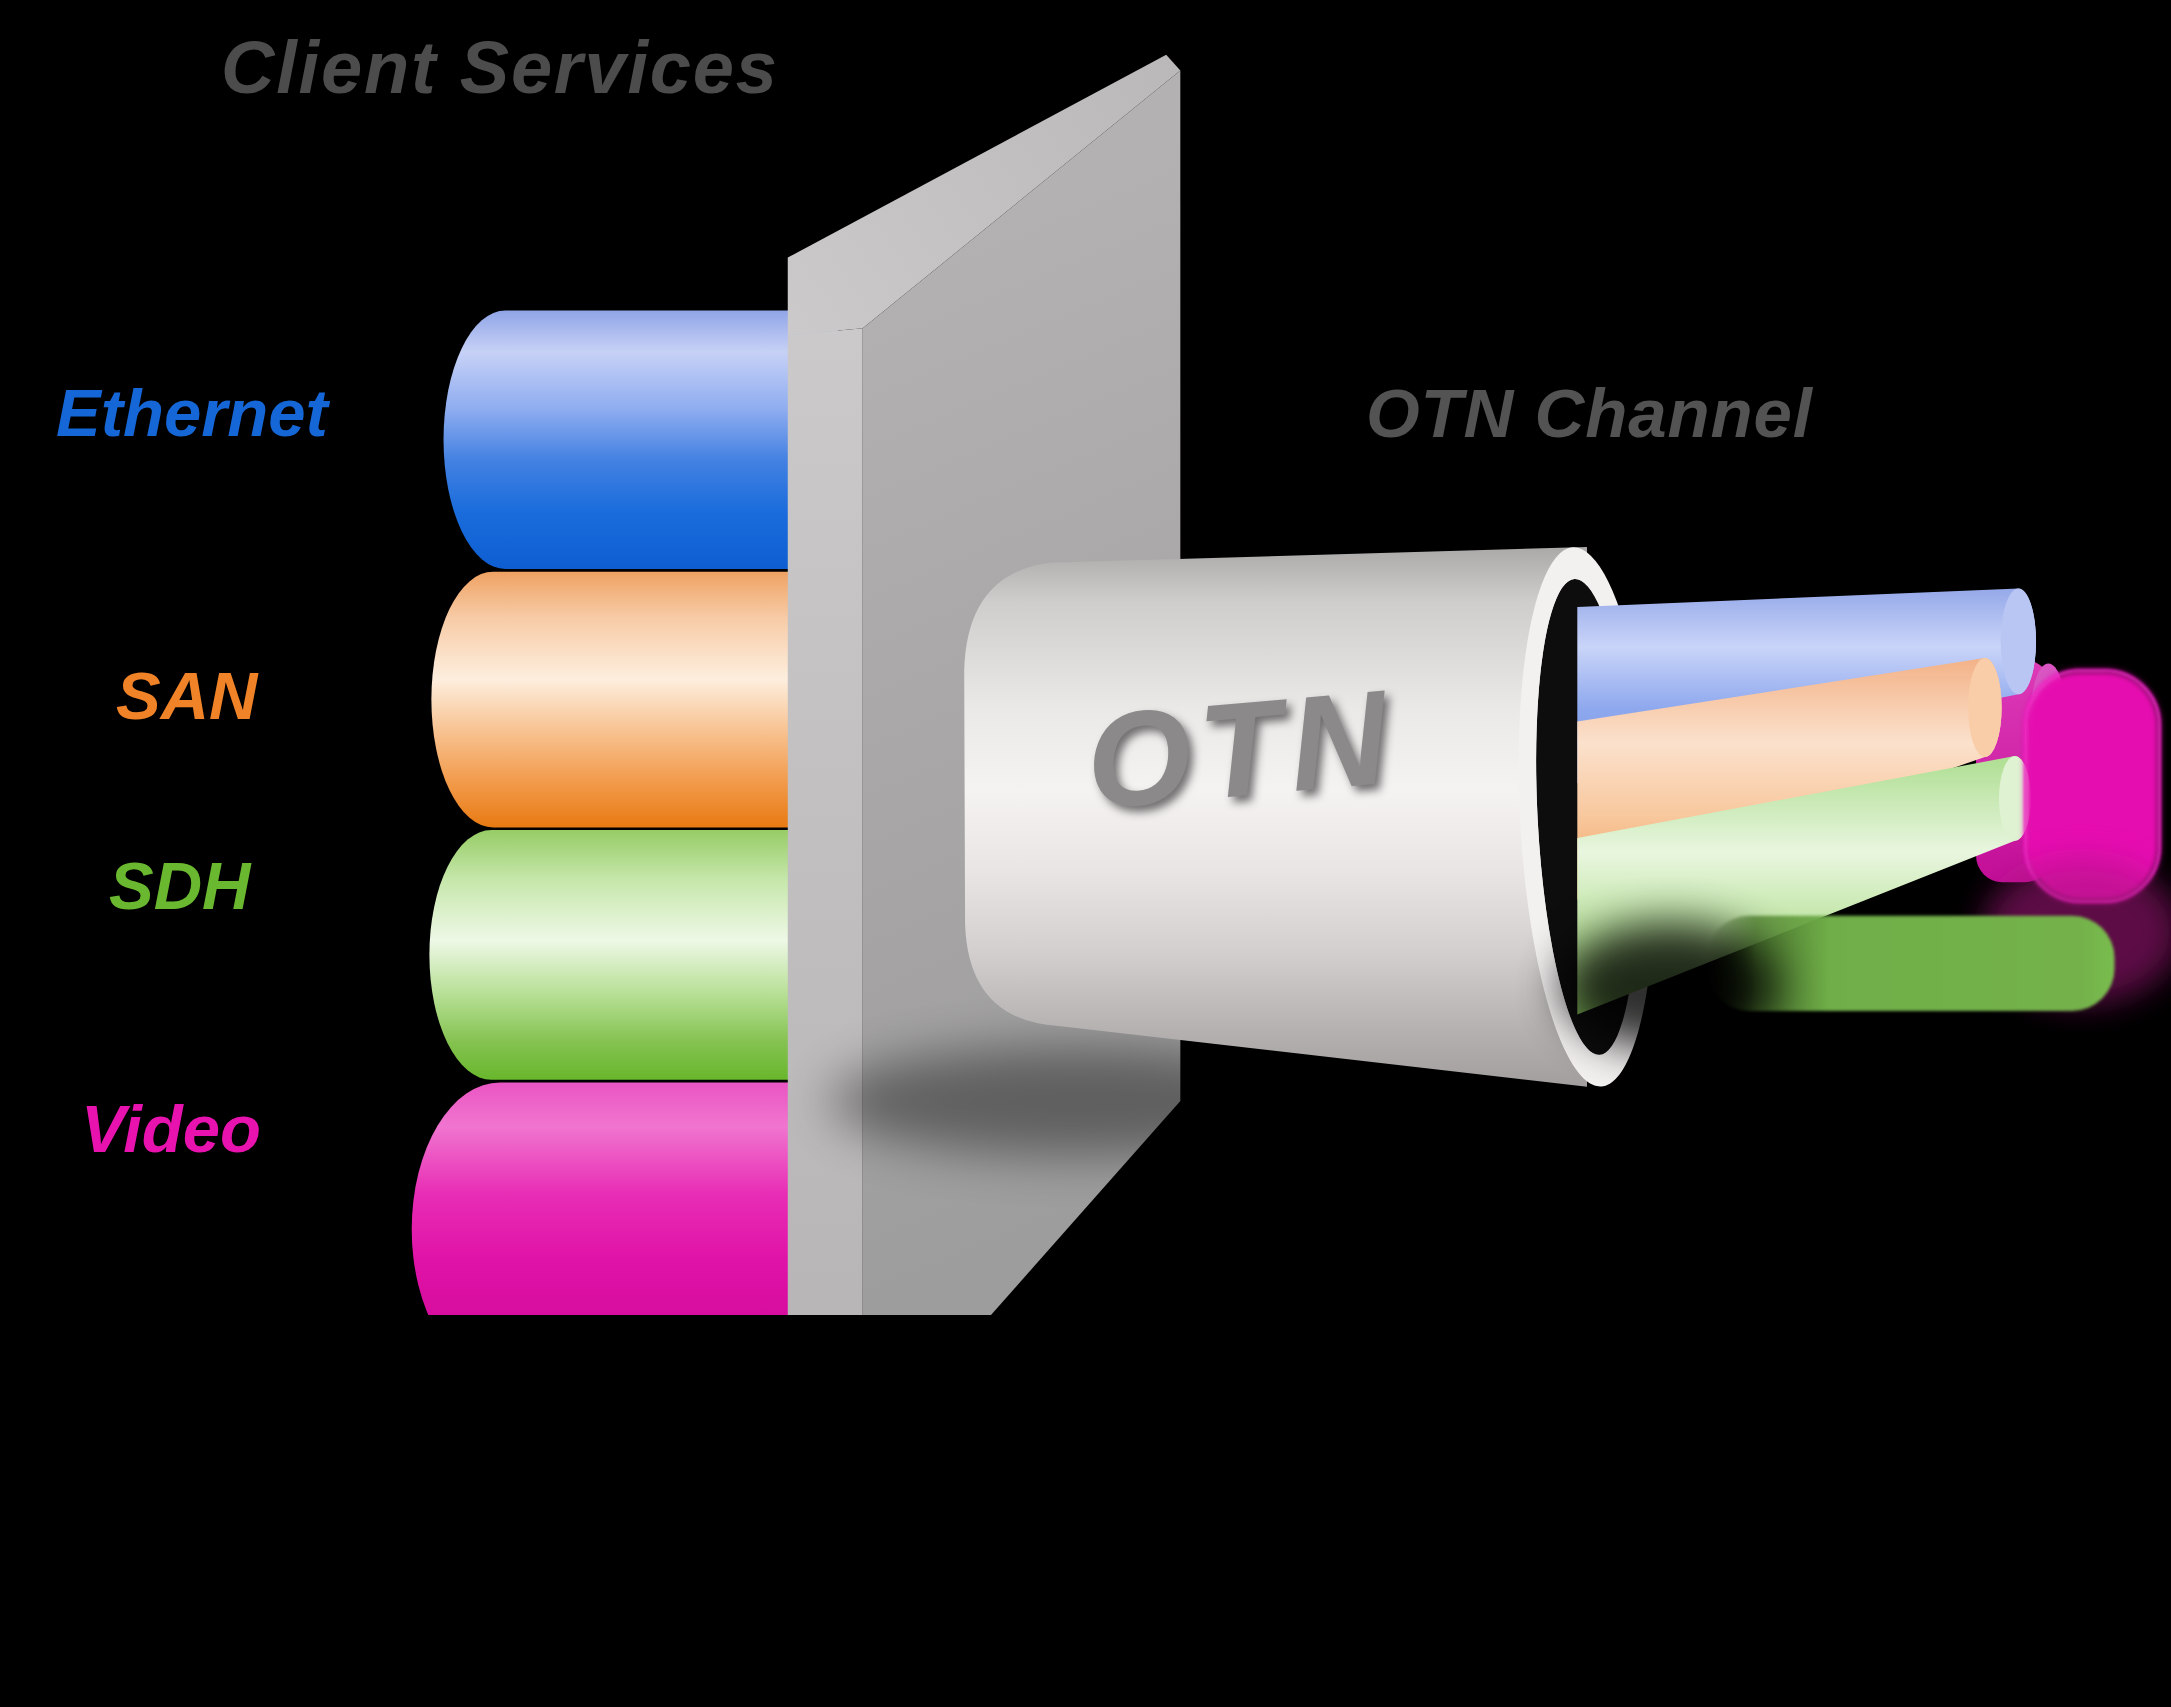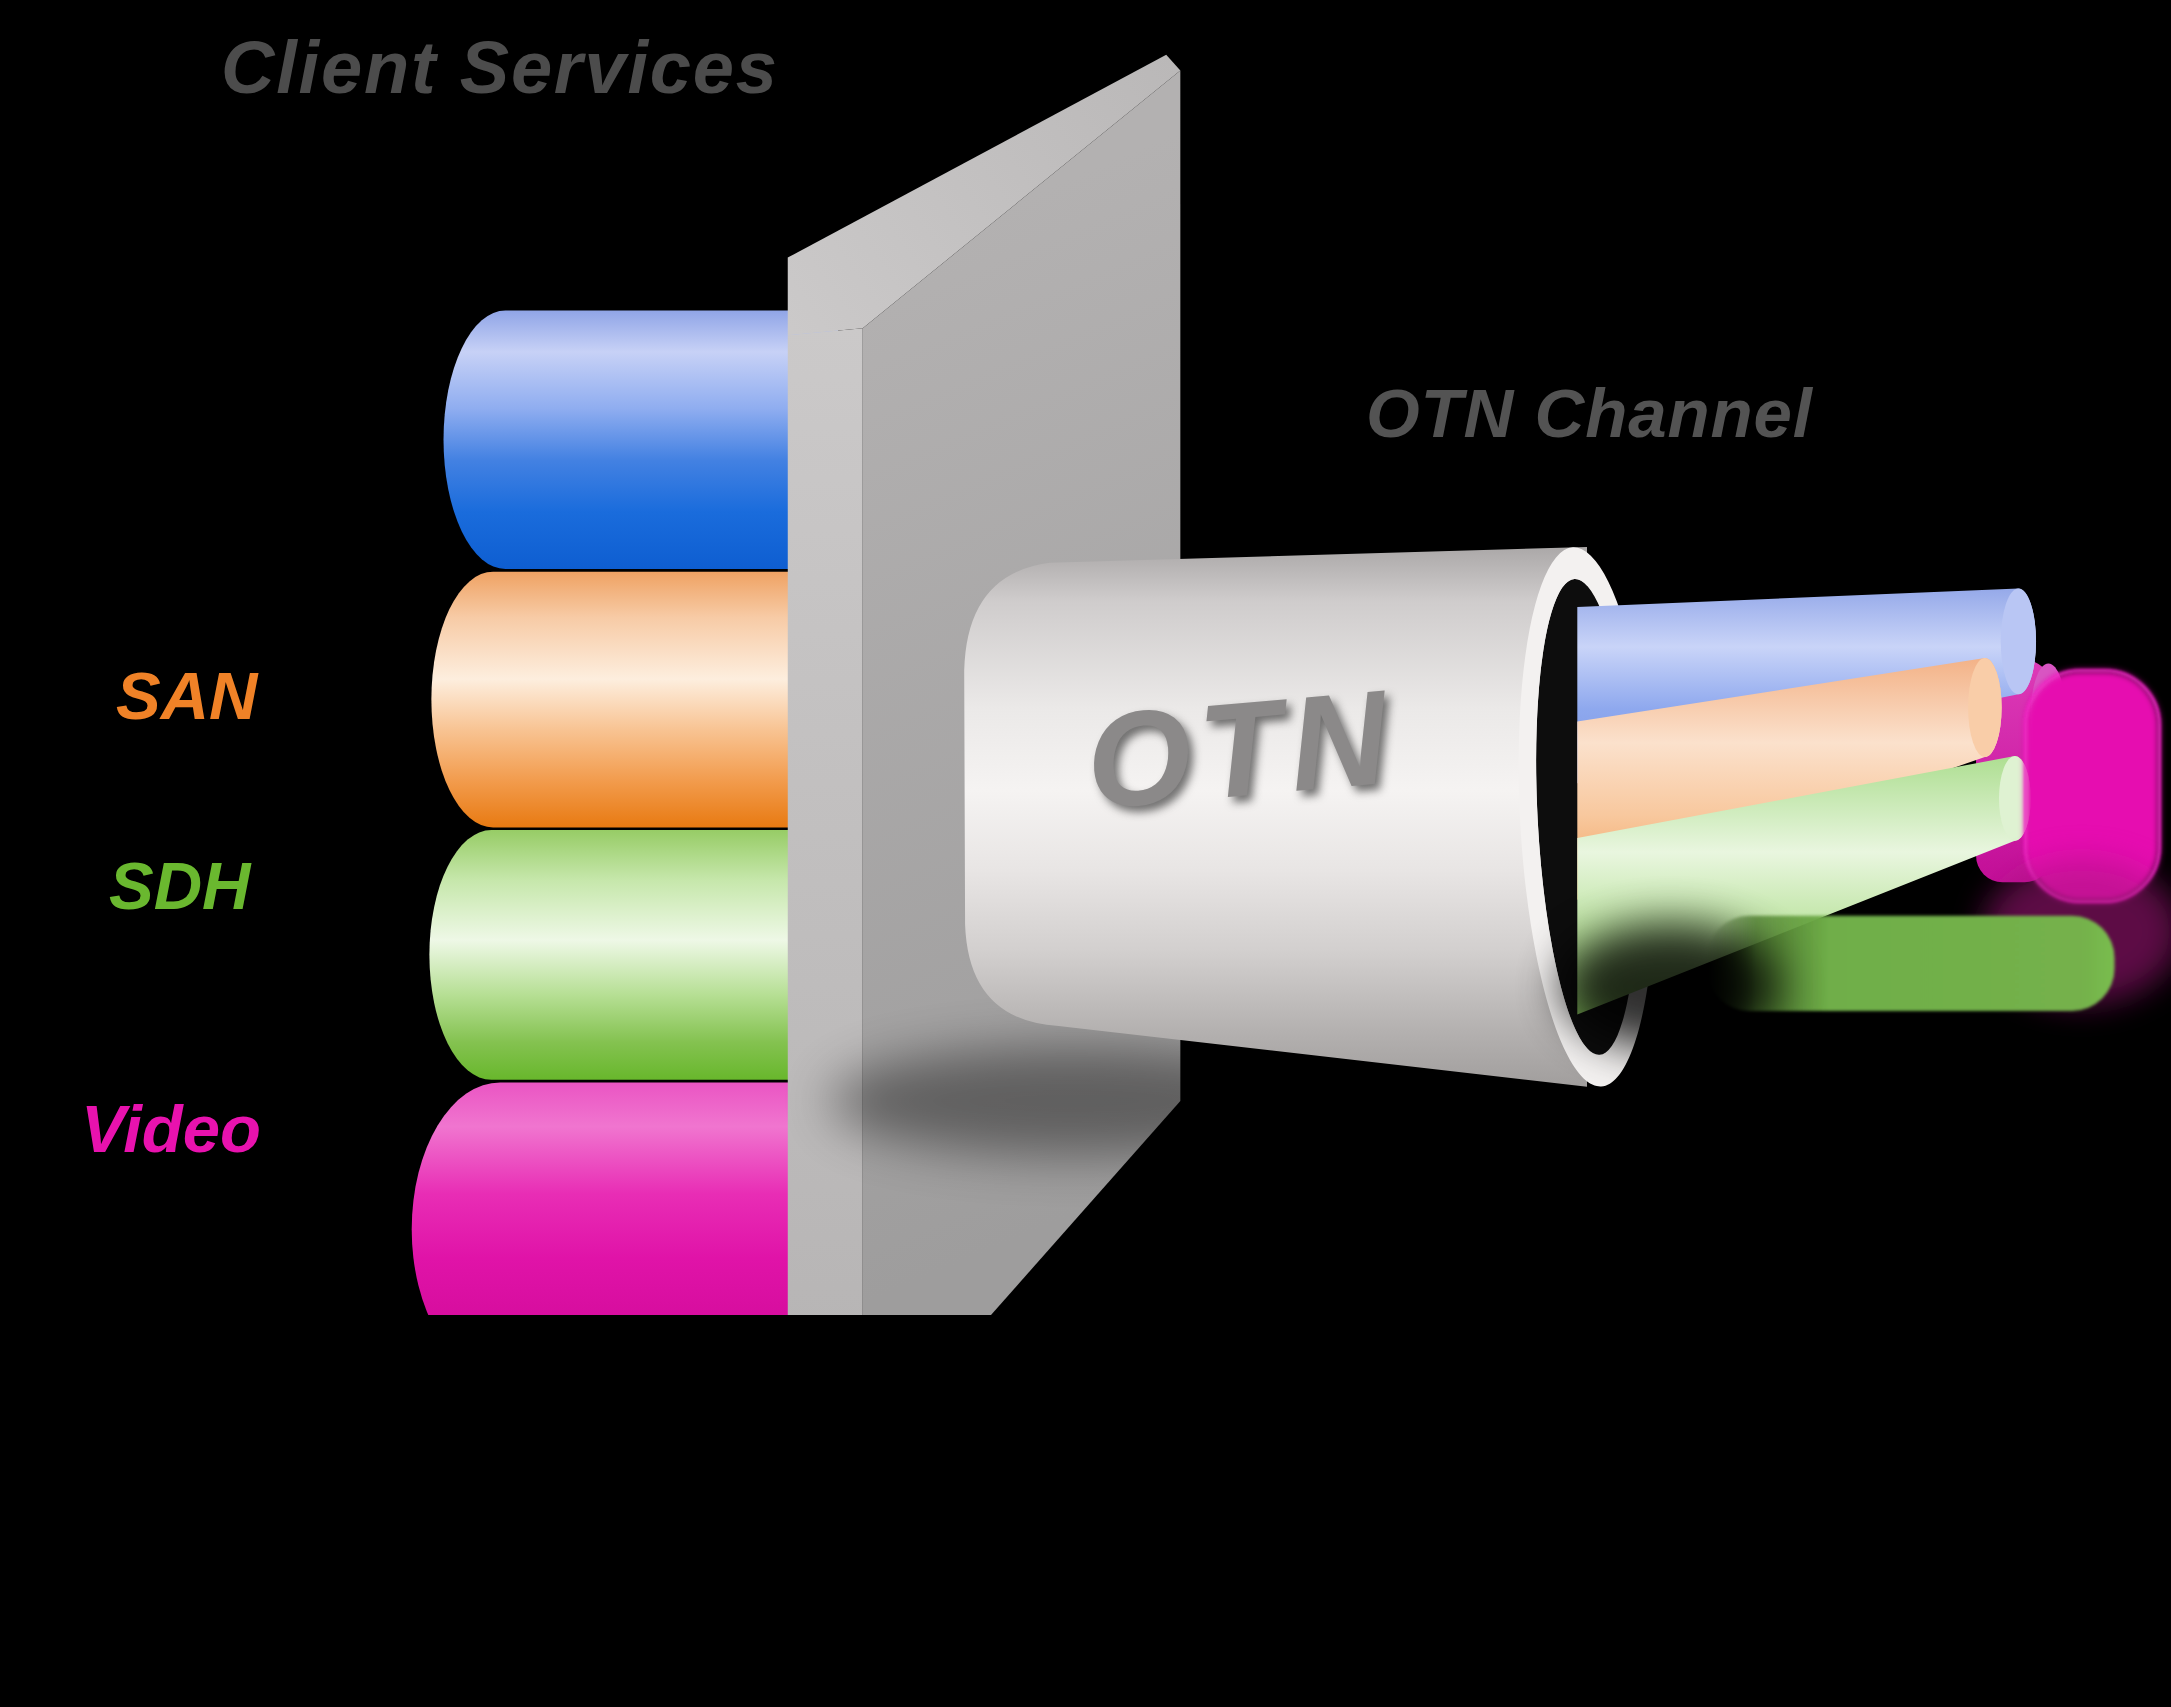--- a/index.html
+++ b/index.html
@@ -184,19 +184,20 @@
   </g>
 
   <g>
     <rect x="1935" y="1038" width="462" height="108" rx="48" fill="url(#greenBlockG)" filter="url(#b2)"></rect>
     <path d="M 2010,1144 L 2330,1144" stroke="#45e01c" stroke-width="5" opacity="0.9" filter="url(#b2)"></path>
     <ellipse cx="1893" cy="1118" rx="125" ry="72" fill="#000" opacity="0.8" filter="url(#b25)"></ellipse>
   </g>
 </svg>
 
   <div class="lbl lbl-title">Client Services</div>
+  <div class="lbl lbl-ethernet">Ethernet</div>
   <div class="lbl lbl-san">SAN</div>
   <div class="lbl lbl-sdh">SDH</div>
   <div class="lbl lbl-video">Video</div>
   <div class="lbl lbl-otn-channel">OTN Channel</div>
   <div class="lbl lbl-otn-tube">OTN</div>
 </div>
 
 
 </body></html>

